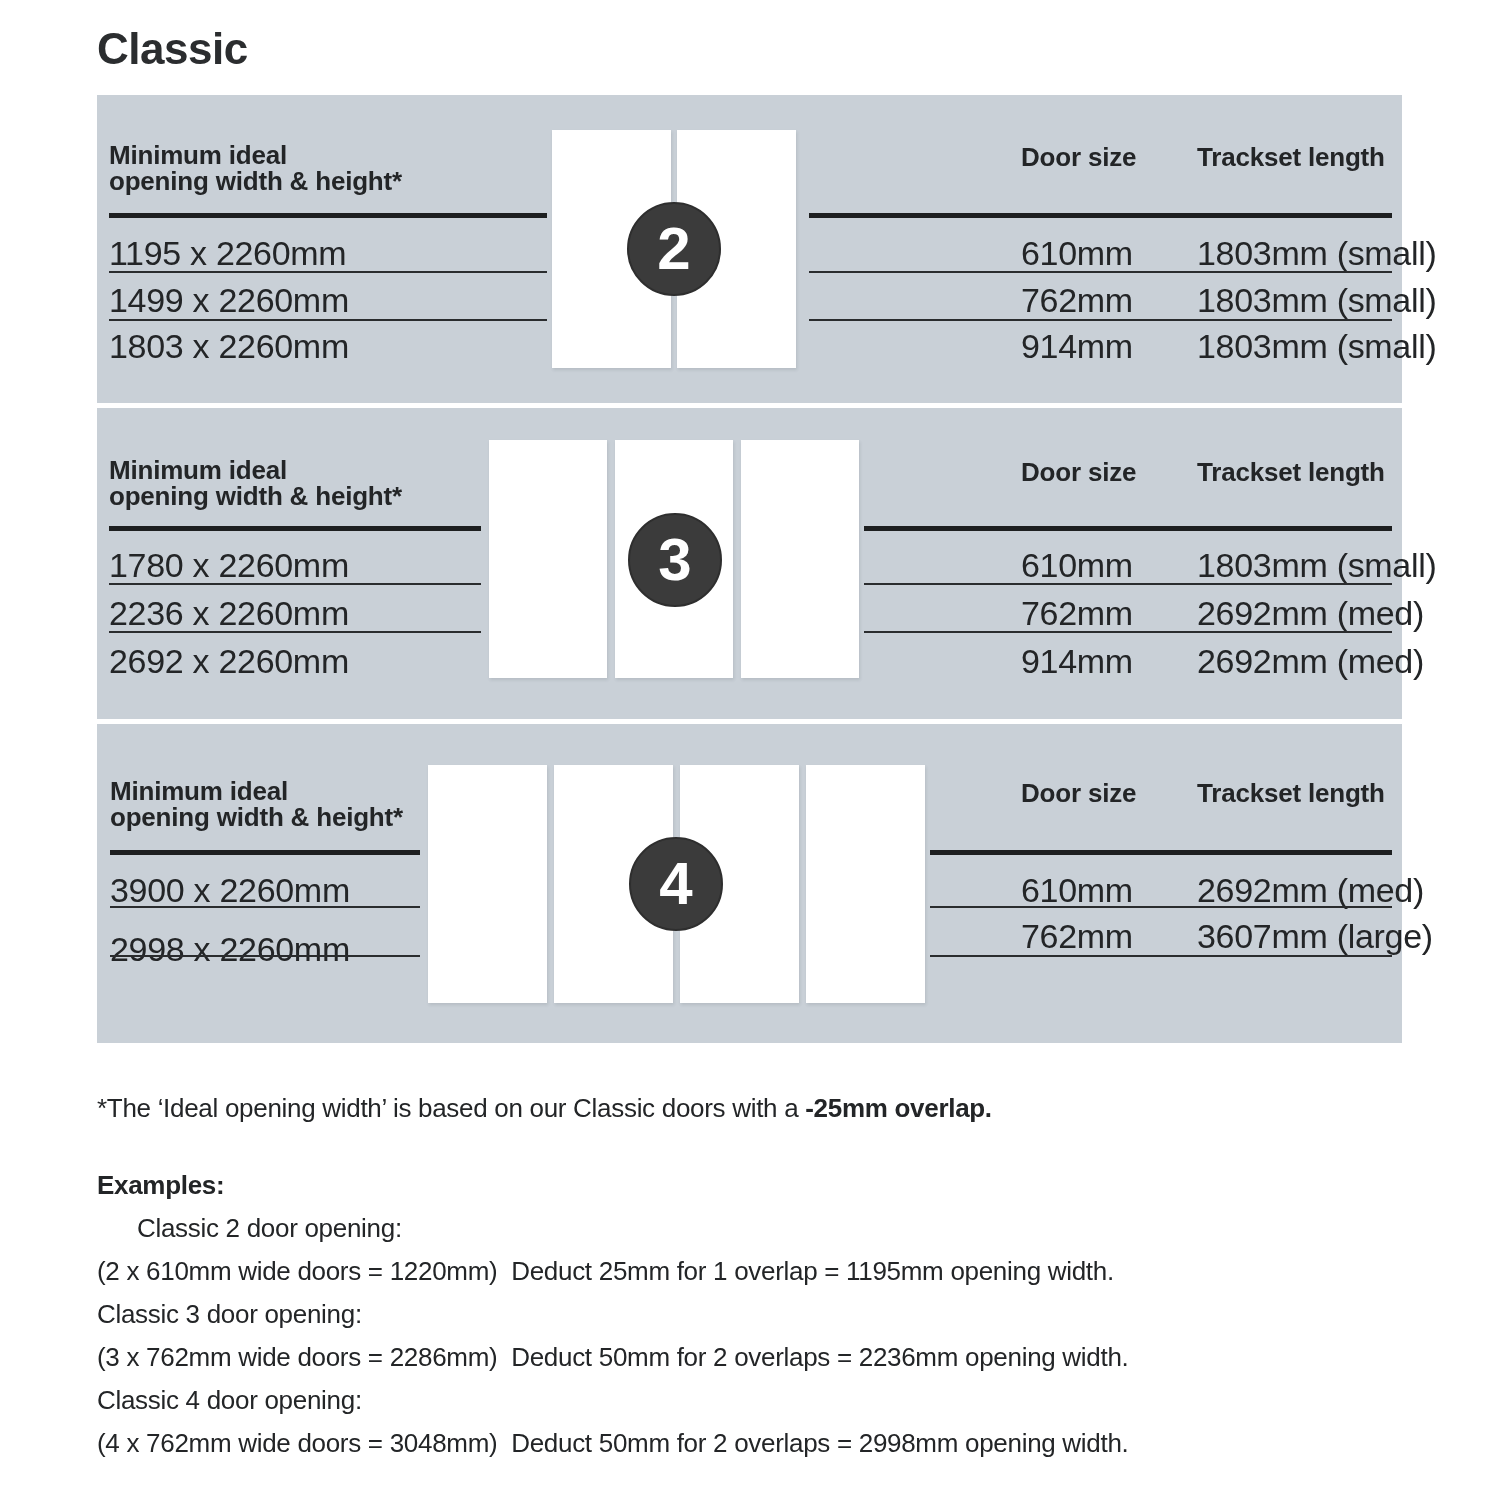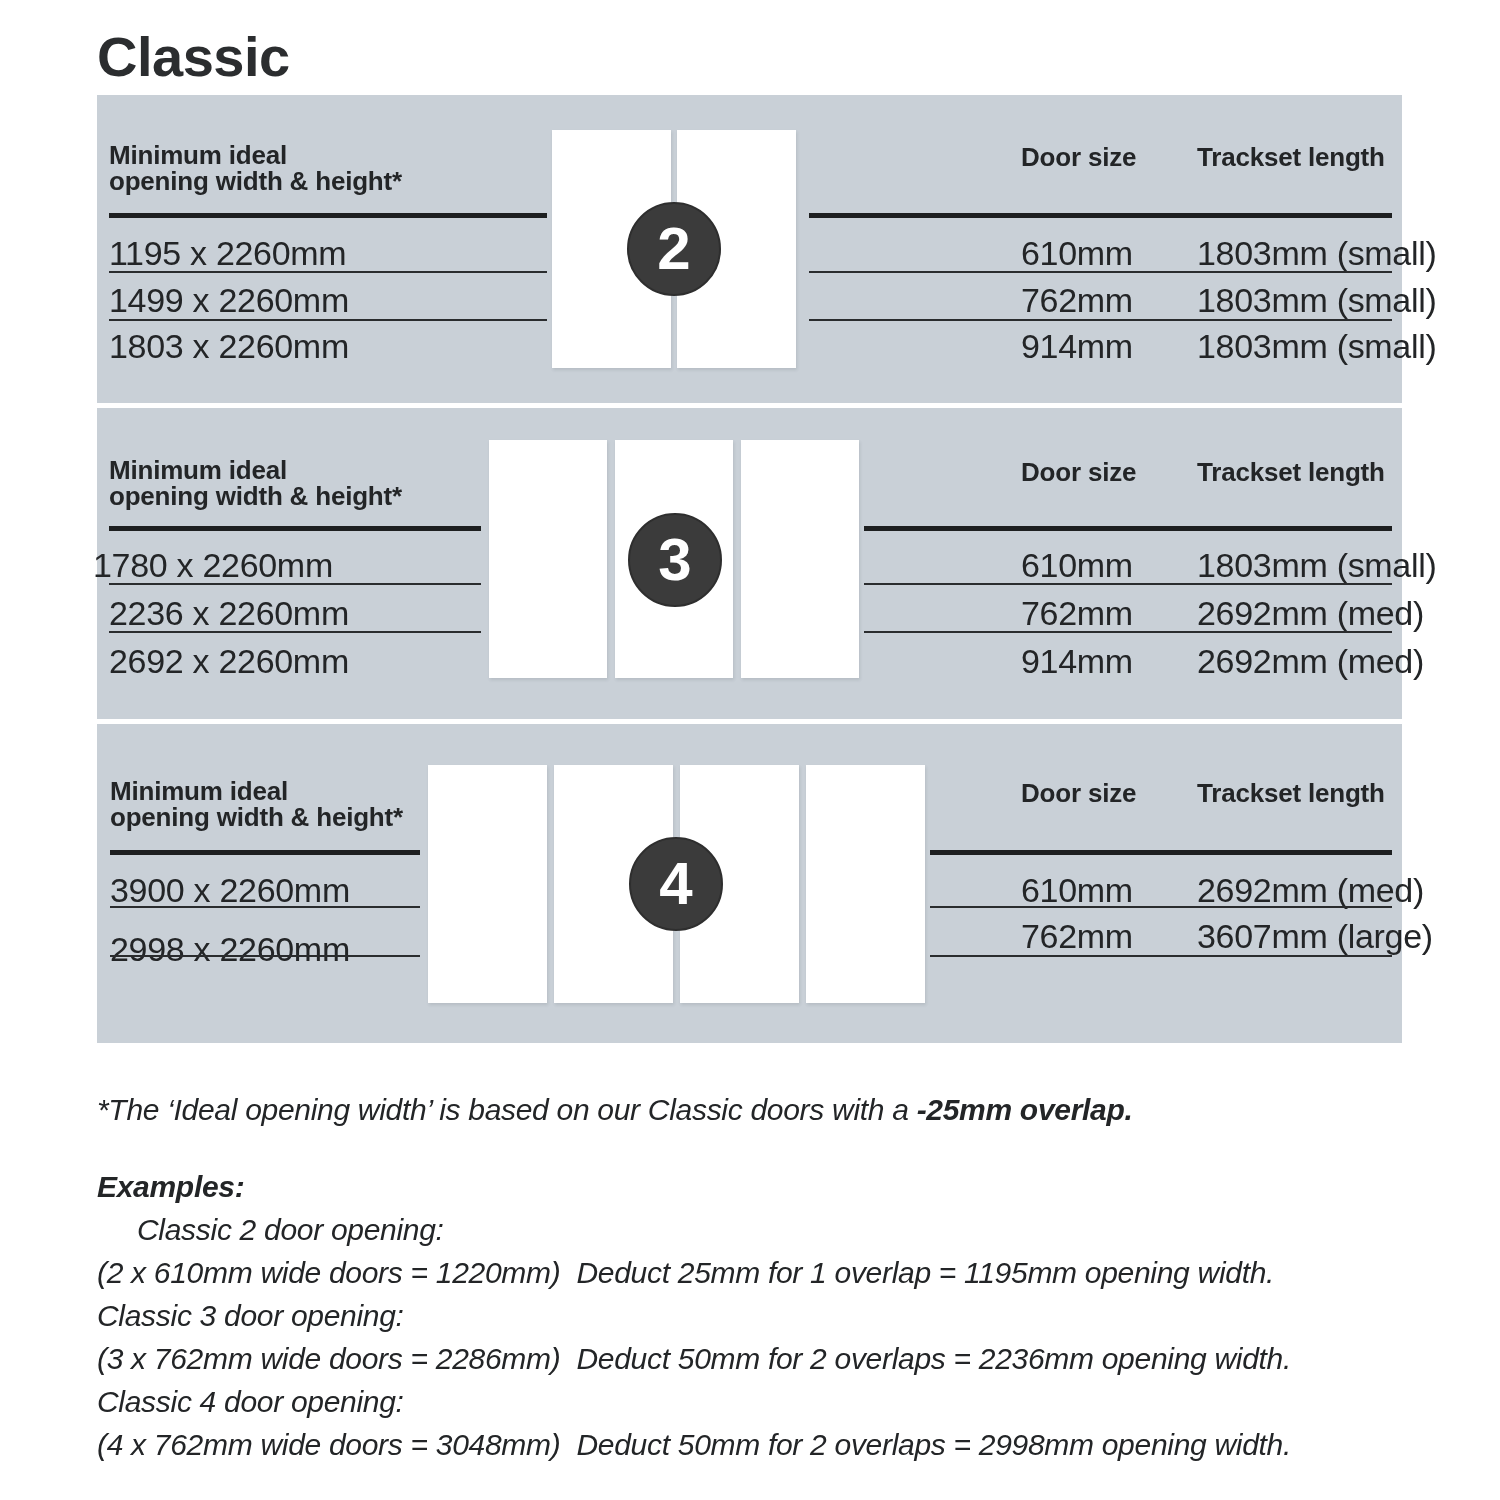--- a/index.html
+++ b/index.html
@@ -1,31 +1,31 @@
 <!DOCTYPE html>
 <html><head>
 <meta charset="utf-8">
 <style>
   html,body{margin:0;padding:0;background:#ffffff;}
   body{width:1500px;height:1500px;position:relative;overflow:hidden;
        font-family:"Liberation Sans","DejaVu Sans",sans-serif;color:#232527;}
   .abs{position:absolute;}
-  .page-title{font-size:56px;font-weight:700;letter-spacing:-0.5px;color:#2b2d2f;}
+  .page-title{font-size:44px;font-weight:700;letter-spacing:-0.5px;color:#2b2d2f;}
   .panel{left:97px;top:95px;width:1305px;height:948px;background:#c9d0d7;}
   .sep{left:97px;width:1305px;height:5px;background:#ffffff;}
   .min-header{font-size:26px;font-weight:700;line-height:26px;letter-spacing:-0.2px;}
   .col-header{font-size:26px;font-weight:700;letter-spacing:-0.2px;}
   .cell{font-size:34px;letter-spacing:-0.3px;white-space:nowrap;}
   .thick{height:5px;background:#1d1f20;}
   .thin{height:2px;background:#2a2c2e;}
   .door{background:#ffffff;width:119px;height:238px;box-shadow:1px 2px 3px rgba(40,50,60,0.12);}
   .badge{width:94px;height:94px;border-radius:50%;background:#3b3b3b;border:2px solid #2e2e2e;
          box-sizing:border-box;display:flex;align-items:center;justify-content:center;}
   .badge span{color:#ffffff;font-size:60px;font-weight:700;line-height:1;}
-  .note{font-size:30px;letter-spacing:-0.3px;white-space:pre-wrap;font-style:italic;}
+  .note{font-size:26px;letter-spacing:-0.3px;white-space:pre-wrap;}
   .note b{font-weight:700;}
 </style>
 </head>
 <body>
 
 <div class="abs page-title" style="left:97px;top:24px;">Classic</div>
 
 <div class="abs panel"></div>
 <div class="abs sep" style="top:403px;"></div>
 <div class="abs sep" style="top:719px;"></div>
@@ -68,21 +68,21 @@
   <div class="abs min-header" style="left:109px;top:457px;">
     <div>Minimum ideal</div>
     <div>opening width &amp; height*</div>
   </div>
   <div class="abs col-header" style="left:1021px;top:457px;">Door size</div>
   <div class="abs col-header" style="left:1197px;top:457px;">Trackset length</div>
 
   <div class="abs thick" style="left:109px;top:526px;width:372px;"></div>
   <div class="abs thick" style="left:864px;top:526px;width:528px;"></div>
 
-  <div class="abs cell" style="left:93px;top:546px;">1780 x 2260mm</div>
+  <div class="abs cell" style="left:109px;top:546px;">1780 x 2260mm</div>
   <div class="abs cell" style="left:1021px;top:546px;">610mm</div>
   <div class="abs cell" style="left:1197px;top:546px;">1803mm (small)</div>
   <div class="abs thin" style="left:109px;top:583px;width:372px;"></div>
   <div class="abs thin" style="left:864px;top:583px;width:528px;"></div>
 
   <div class="abs cell" style="left:109px;top:594px;text-align:center;">2236 x 2260mm</div>
   <div class="abs cell" style="left:1021px;top:594px;">762mm</div>
   <div class="abs cell" style="left:1197px;top:594px;">2692mm (med)</div>
   <div class="abs thin" style="left:109px;top:631px;width:372px;"></div>
   <div class="abs thin" style="left:864px;top:631px;width:528px;"></div>

